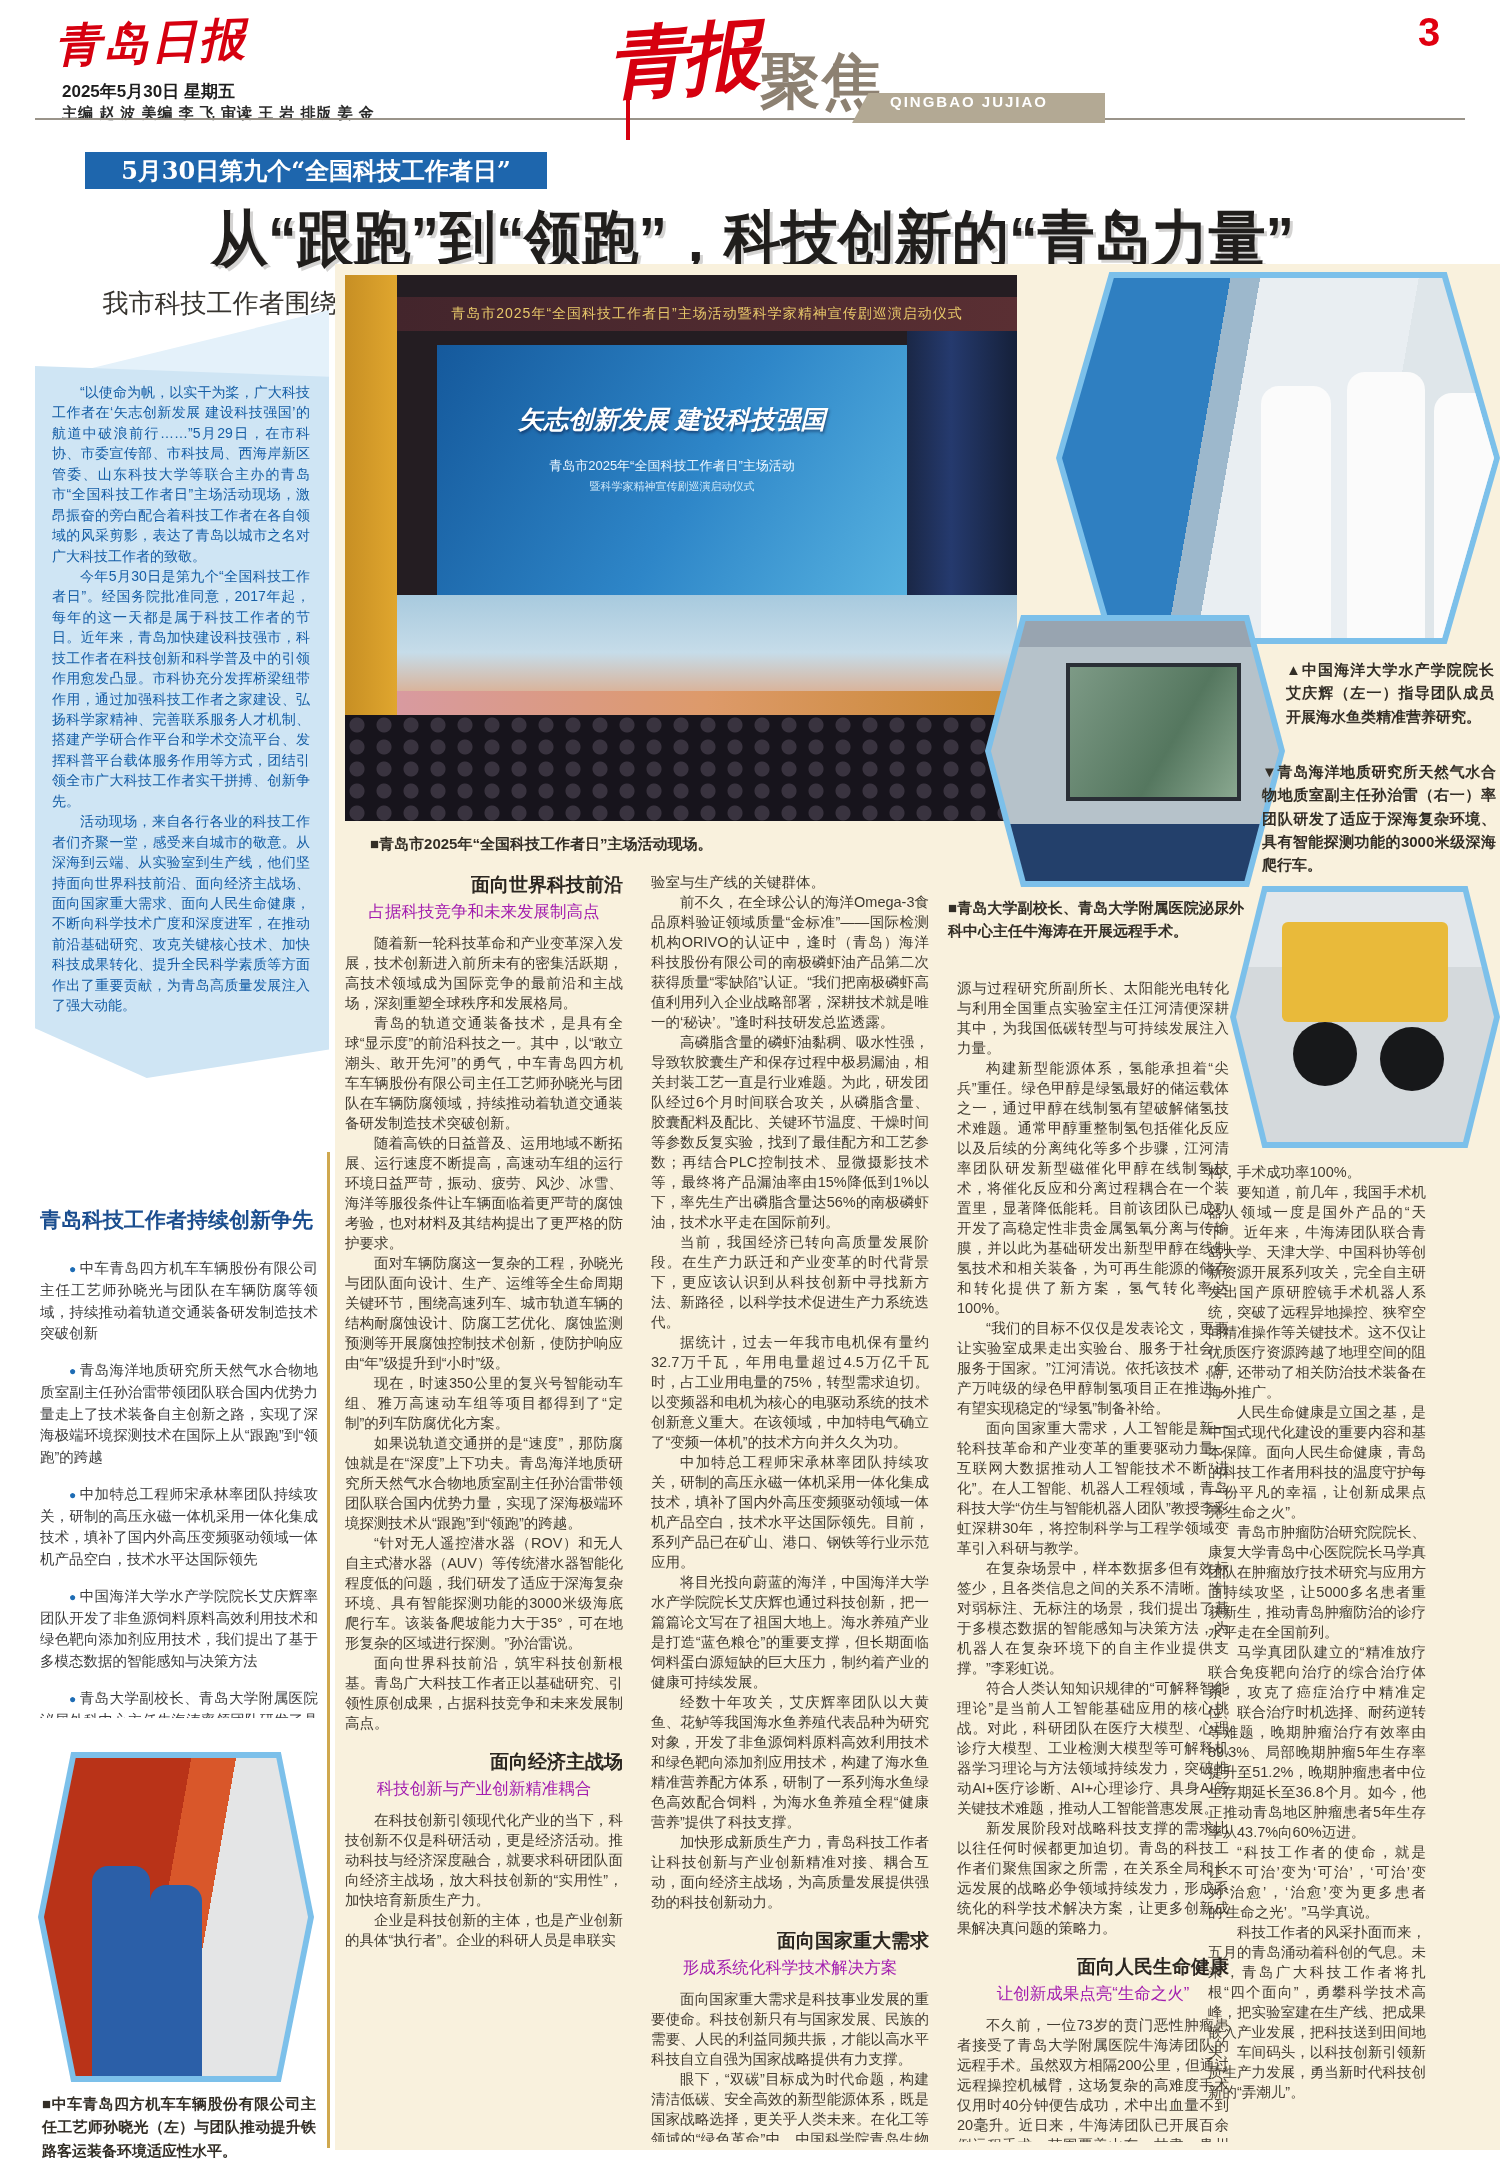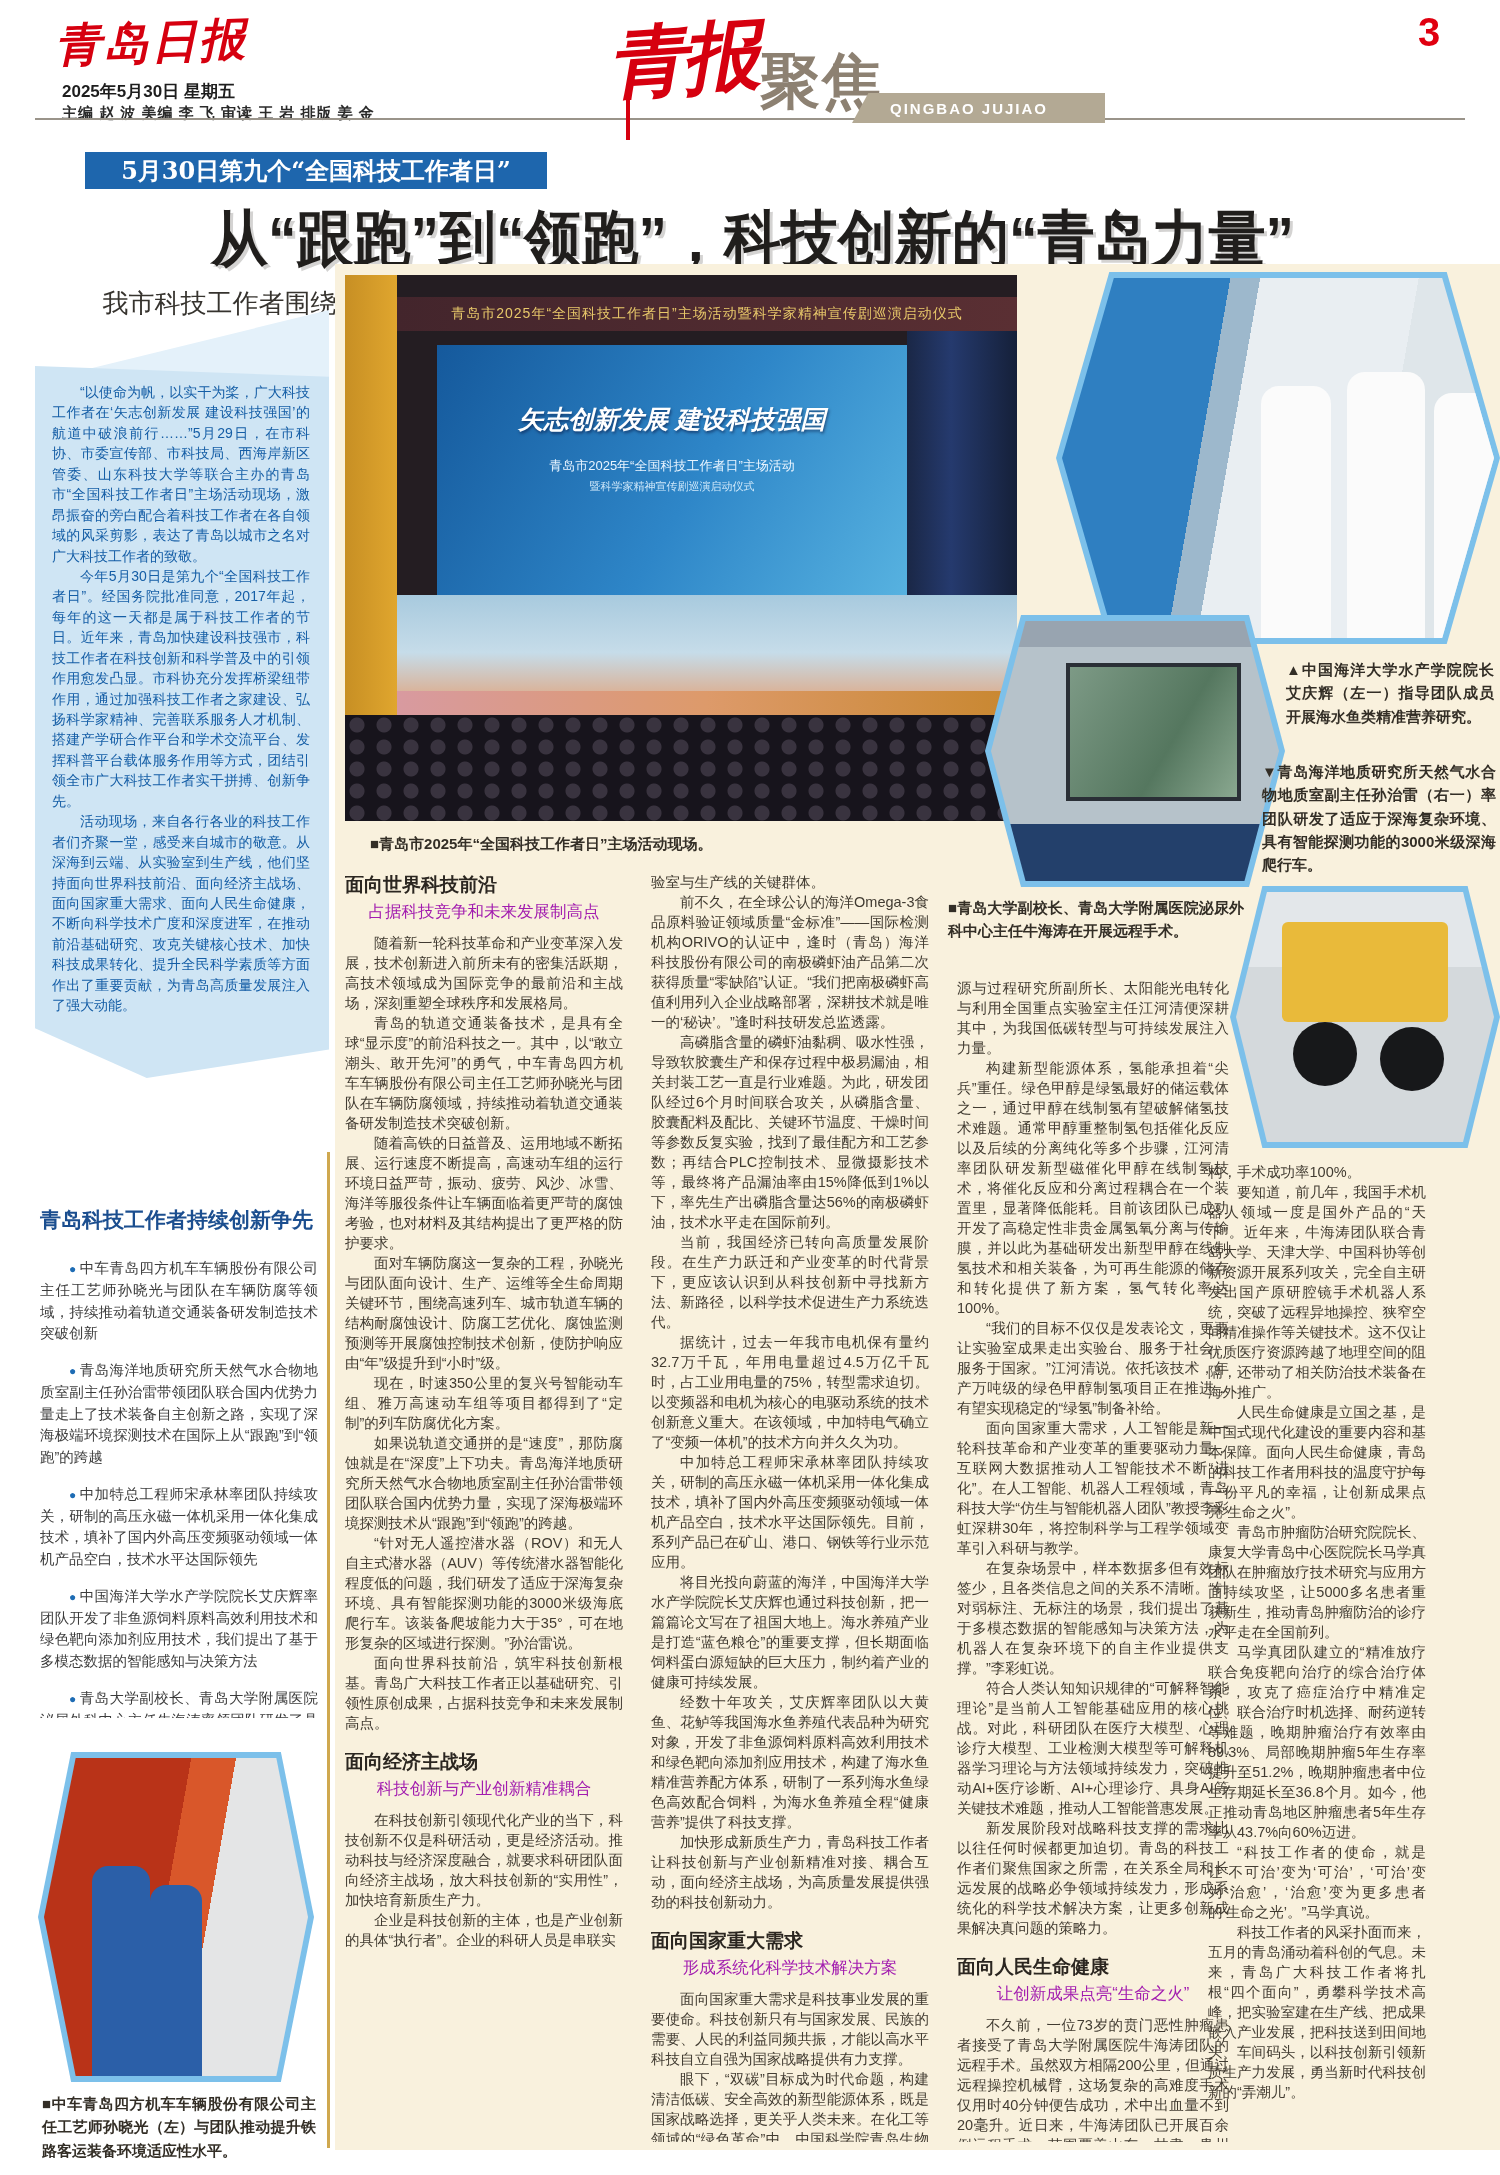--- a/index.html
+++ b/index.html
@@ -12,21 +12,21 @@
   .dateline{left:62px;top:80px;font-size:17px;font-weight:bold;color:#1d1d1d;}
   .staffline{left:62px;top:104px;font-size:15px;font-weight:bold;color:#2a2a2a;letter-spacing:1px;}
   .pageno{left:1418px;top:10px;font-size:40px;font-weight:bold;color:#e00010;}
   .headrule{left:35px;top:118px;width:1430px;height:2px;background:#9a948a;}
   .mast-red{left:608px;top:8px;font-family:"DejaVu Serif",serif;font-style:italic;font-weight:bold;
         font-size:78px;color:#d6000f;transform:rotate(-4deg);letter-spacing:-4px;}
   .mast-gray{left:760px;top:42px;font-family:"DejaVu Serif",serif;font-weight:bold;
         font-size:60px;color:#8d8172;letter-spacing:2px;}
   .mast-stroke{left:626px;top:88px;width:4px;height:52px;background:#d6000f;}
   .mast-banner{left:833px;top:93px;width:272px;height:30px;background:#b3a994;
-        clip-path:polygon(7% 100%,13% 0,100% 0,100% 100%);display:flex;align-items:center;justify-content:center;}
+        clip-path:polygon(7% 100%,13% 0,100% 0,100% 100%);display:flex;justify-content:center;}
   .mast-banner span{color:#ffffff;font-weight:bold;font-size:15px;letter-spacing:2px;}
   
   .badge{left:85px;top:152px;width:462px;height:37px;background:#1e66ad;color:#fff;
         display:flex;align-items:center;justify-content:center;font-weight:bold;font-size:24px;
         font-family:"DejaVu Serif",serif;}
   .bigtitle{left:55px;top:198px;width:1395px;text-align:center;font-size:57px;font-weight:900;
         color:#201e1c;letter-spacing:0px;transform:scaleY(1.08);transform-origin:top;
         text-shadow:3px 3px 0 rgba(60,55,50,.22);white-space:nowrap;}
   .subtitle{left:55px;top:286px;width:1395px;text-align:center;font-size:26px;color:#36332e;font-weight:500;}
   .byline{left:55px;top:330px;width:1395px;text-align:center;font-size:15px;color:#474138;}
@@ -84,21 +84,21 @@
   .hexD .hexi{background:linear-gradient(100deg,#b93318 0 46%,#d9572a 46% 60%,#e4e5e6 60%);}
   .hexD .fig{position:absolute;background:#2b5fa8;border-radius:16px 16px 0 0;}
   .cap-a{left:1286px;top:658px;width:208px;}
   .cap-b{left:1262px;top:760px;width:234px;}
   .cap-c{left:948px;top:896px;width:296px;}
   .cap-d{left:42px;top:2092px;width:274px;}
   
   .bodycol{font-size:14.5px;line-height:1.38;color:#413b31;text-align:justify;overflow:hidden;}
   .bodycol p{margin:0;text-indent:2em;}
   .bodycol p.cont{text-indent:0;}
-  .sec-h{font-weight:bold;font-size:19px;color:#2b2620;text-align:left;margin:16px 0 2px;}
+  .sec-h{font-weight:bold;font-size:19px;color:#2b2620;text-align:right;margin:16px 0 2px;}
   .sec-h:first-child{margin-top:0;}
   .sec-s{font-size:16.5px;color:#a21caf;text-align:center;margin:0 0 10px;}
   .col1{left:345px;top:872px;width:278px;height:1270px;}
   .col2{left:651px;top:872px;width:278px;height:1270px;}
   .col3{left:957px;top:978px;width:272px;height:1164px;}
   .col4{left:1208px;top:1162px;width:218px;height:980px;font-size:14.5px;}
 </style>
 </head>
 <body>
 

